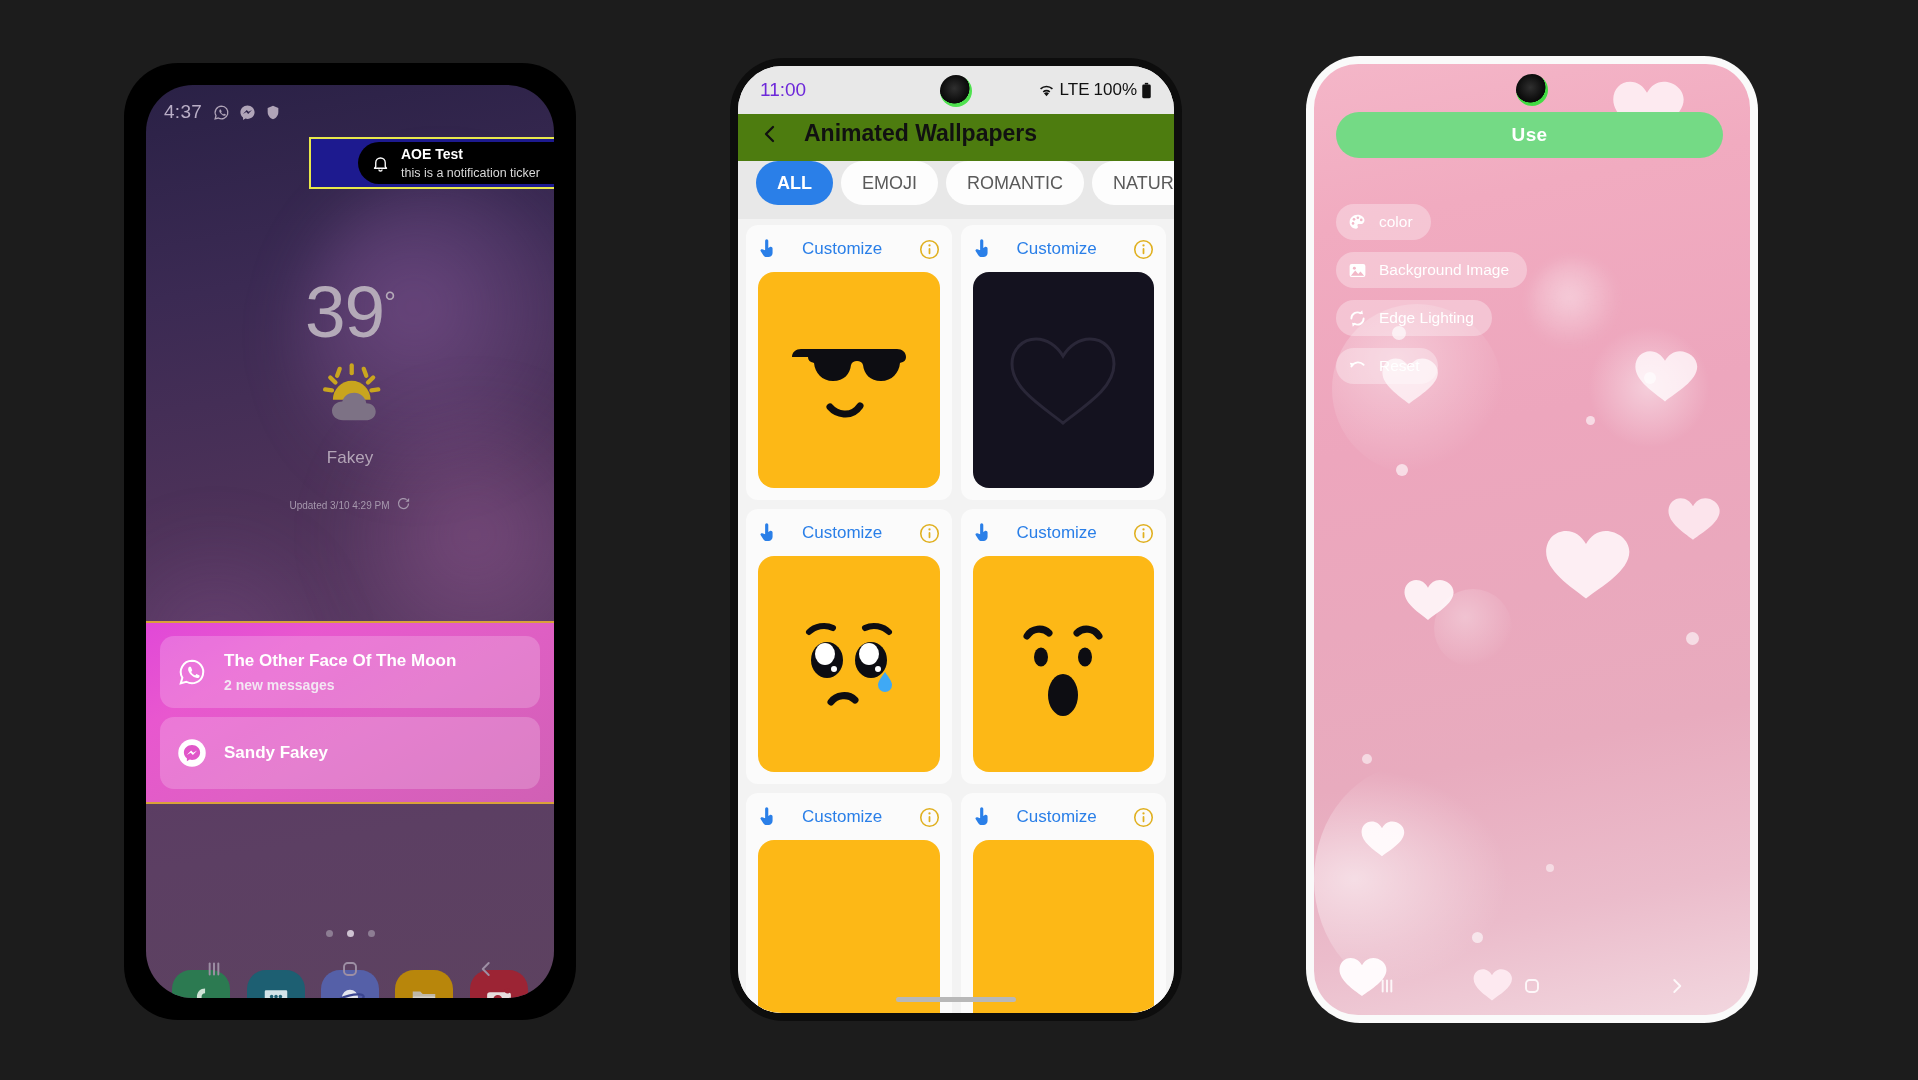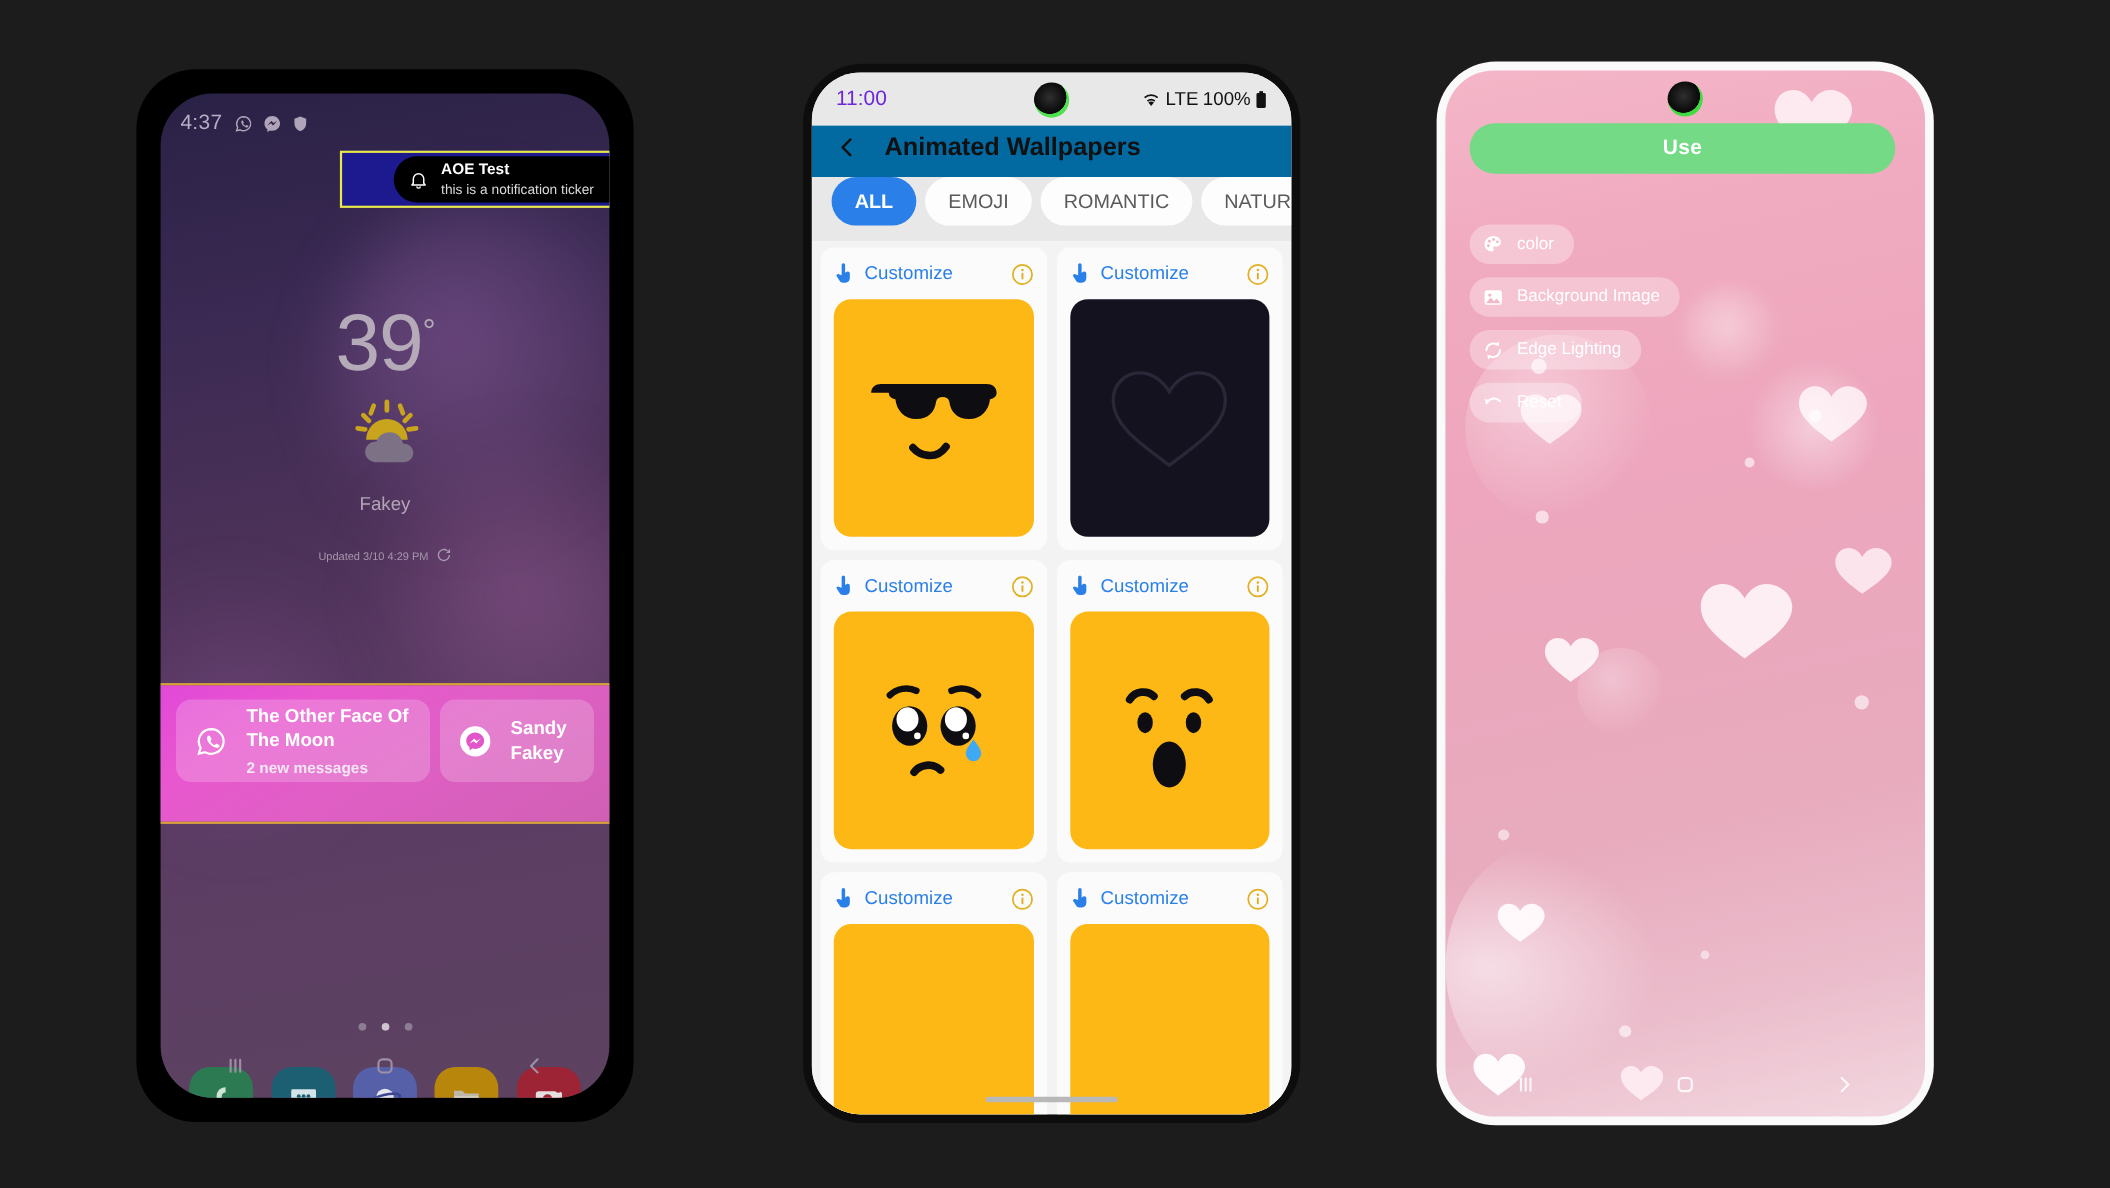--- a/index.html
+++ b/index.html
@@ -43,24 +43,24 @@
   .cam-dot { width:30px; height:30px; border-radius:50%; background:#111; border:2px solid #2b2b66; }
 
   .p1-weather { position:absolute; left:0; right:0; top:190px; text-align:center; z-index:4; }
   .p1-temp { font-size:73px; color:#b4aab8; font-weight:300; letter-spacing:-1px; line-height:1; }
   .p1-temp sup { font-size:30px; vertical-align:super; }
   .p1-wicon { margin:14px auto 0; width:86px; height:60px; }
   .p1-city { margin-top:22px; color:#b3a5b7; font-size:17px; }
   .p1-upd { margin-top:28px; color:#a698ad; font-size:10px; display:flex; align-items:flex-end; justify-content:center; gap:6px; }
 
   .notif-panel {
-    position:absolute; left:-3px; right:-3px; top:536px; height:128px; z-index:7;
+    position:absolute; left:-3px; right:-3px; top:536px; height:183px; z-index:7;
     border-top:2px solid #d9a13a; border-bottom:2px solid #d9a13a;
     background:linear-gradient(150deg,#e148d8 0%,#e857cf 25%,#df5fc4 55%,#d060b4 100%);
-    padding:13px 17px; display:flex; flex-direction:row; gap:9px;
+    padding:13px 17px; display:flex; flex-direction:column; gap:9px;
   }
   .notif-card {
     background:rgba(255,255,255,.20); border-radius:14px; height:75px;
     display:flex; align-items:center; padding:0 16px; gap:16px;
   }
   .notif-ico { width:32px; height:32px; flex:0 0 32px; display:flex; align-items:center; justify-content:center; }
   .notif-title { color:#fff; font-size:17px; font-weight:bold; line-height:1.3; }
   .notif-sub { color:#f3e6f3; font-size:14px; font-weight:bold; margin-top:4px; line-height:1.3; }
 
   .p1-dots { position:absolute; left:0; right:0; top:845px; display:flex; justify-content:center; gap:14px; z-index:4; }
@@ -75,32 +75,32 @@
 
   
   #phone2 { left:730px; top:58px; width:452px; height:963px; background:#0d0d0d; padding:8px; }
   #phone2 .screen { background:#f3f3f3; border-radius:44px; }
   .p2-status { height:48px; display:flex; align-items:center; padding:0 22px; position:relative; background:#e8e8e8; }
   .p2-time { font-size:19px; color:#6d28d9; font-weight:500; }
   .p2-cam { position:absolute; left:50%; transform:translateX(-50%); top:9px; width:32px; height:32px; border-radius:50%;
             background:radial-gradient(circle at 45% 42%, #2f2f2f 0%, #101010 46%, #0a0a0a 58%, #4ee04e 60%, #57e857 100%); }
   .p2-sright { margin-left:auto; display:flex; align-items:center; gap:4px; font-size:17px; color:#111; font-weight:500; }
 
-  .p2-appbar { background:#0369a1; padding:6px 20px 14px; display:flex; align-items:center; gap:22px; }
+  .p2-appbar { background:#4d7c0f; padding:6px 20px 14px; display:flex; align-items:center; gap:22px; }
   .p2-back { width:24px; height:24px; cursor:pointer; }
   .p2-title { font-size:23px; font-weight:bold; color:#111; }
 
   .p2-tabs { background:#e8e8e8; display:flex; gap:8px; padding:0 18px 14px; overflow:hidden; }
   .p2-tab { height:44px; border-radius:22px; background:#fdfdfd; color:#5a5a5a; font-size:18px;
             display:flex; align-items:center; padding:0 21px; white-space:nowrap; }
   .p2-tab.active { background:#2a7fe8; color:#fff; font-weight:bold; }
 
   .p2-grid { background:#f3f3f3; padding:6px 8px 0; display:grid; grid-template-columns:1fr 1fr; gap:9px; }
   .wp-card { background:#fbfbfb; border-radius:12px; padding:10px 12px 12px; }
-  .wp-head { display:flex; align-items:center; gap:9px; height:28px; }
+  .wp-head { display:flex; align-items:center; gap:25px; height:28px; }
   .wp-cust { color:#2a7fe8; font-size:17px; }
   .wp-info { margin-left:auto; width:21px; height:21px; }
   .wp-thumb { margin-top:9px; border-radius:16px; height:216px; display:flex; align-items:center; justify-content:center; }
   .p2-scrollbar { position:absolute; left:50%; transform:translateX(-50%); bottom:11px; width:120px; height:5px; border-radius:3px; background:#b8b8b8; }
 
   
   #phone3 { left:1306px; top:56px; width:452px; height:967px; background:#fafafa; padding:8px; }
   #phone3 .screen { border-radius:44px;
      background:linear-gradient(168deg,#f4b6c8 0%,#f1abc0 16%,#eda6bd 38%,#eaa8bd 55%,#e8abbe 70%,#ebbccb 86%,#f2d7df 100%); }
   .p3-cam { position:absolute; left:50%; transform:translateX(-50%); top:10px; width:32px; height:32px; border-radius:50%;

